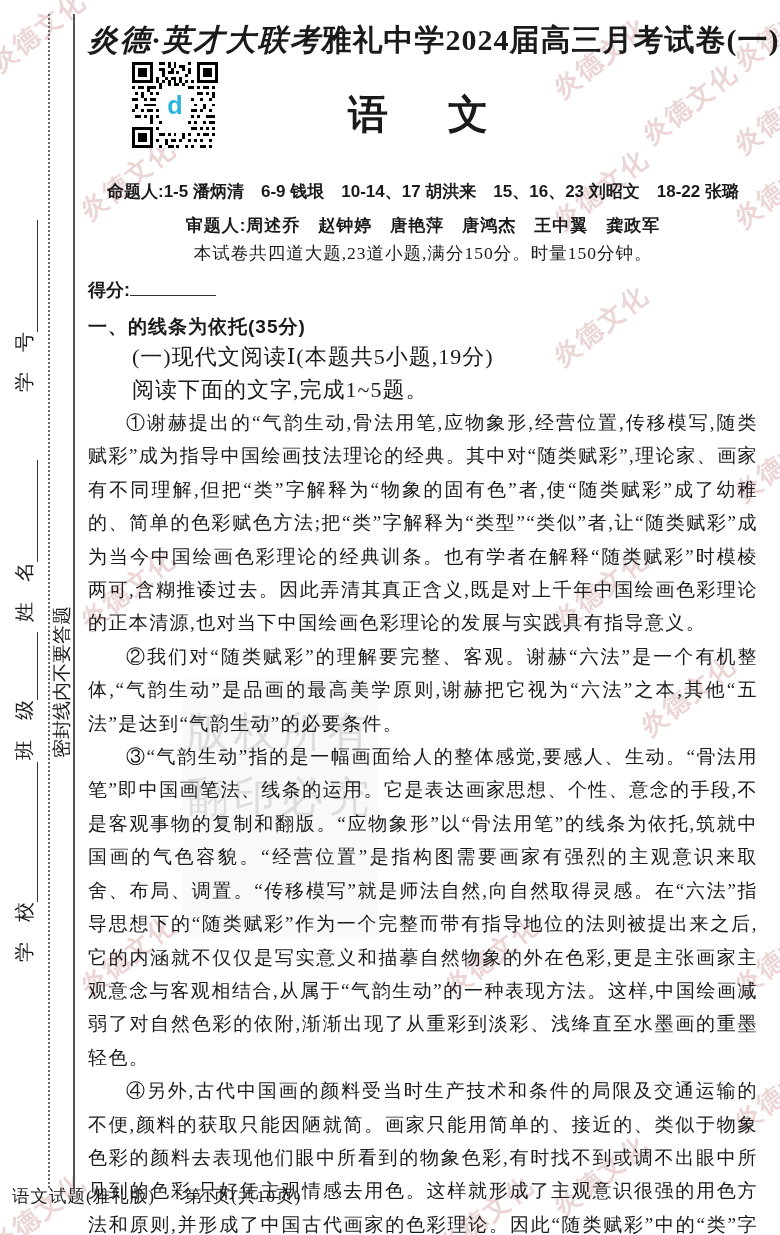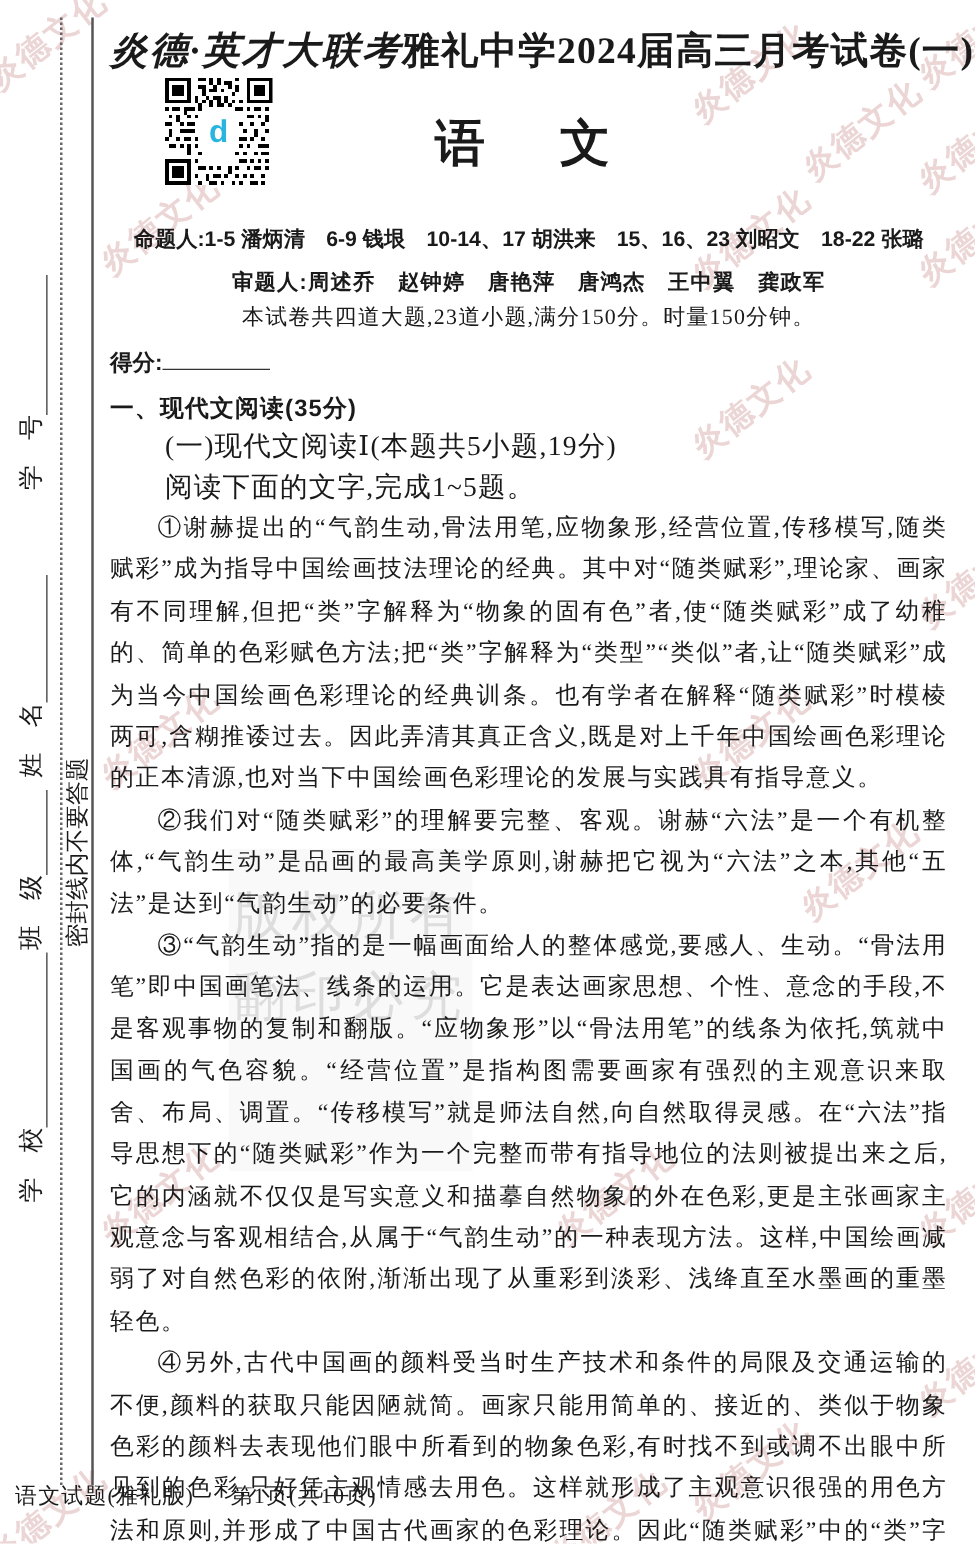--- a/index.html
+++ b/index.html
@@ -141,21 +141,21 @@
     <h2 class="subject">语　文</h2>
 
     <div class="setters">命题人:1-5 潘炳清　6-9 钱垠　10-14、17 胡洪来　15、16、23 刘昭文　18-22 张璐</div>
     <div class="reviewers">审题人:周述乔　赵钟婷　唐艳萍　唐鸿杰　王中翼　龚政军</div>
     <div class="exam-info">本试卷共四道大题,23道小题,满分150分。时量150分钟。</div>
 
     <div class="score-row">
       <span>得分:</span><span class="score-blank"></span>
     </div>
 
-    <div class="sec-head">一、现代文阅读(35分)</div>
+    <div class="sec-head">一、的线条为依托(35分)</div>
     <div class="sub-head">(一)现代文阅读Ⅰ(本题共5小题,19分)</div>
     <div class="sub-head">阅读下面的文字,完成1~5题。</div>
 
     <p class="body-p">①谢赫提出的“气韵生动,骨法用笔,应物象形,经营位置,传移模写,随类赋彩”成为指导中国绘画技法理论的经典。其中对“随类赋彩”,理论家、画家有不同理解,但把“类”字解释为“物象的固有色”者,使“随类赋彩”成了幼稚的、简单的色彩赋色方法;把“类”字解释为“类型”“类似”者,让“随类赋彩”成为当今中国绘画色彩理论的经典训条。也有学者在解释“随类赋彩”时模棱两可,含糊推诿过去。因此弄清其真正含义,既是对上千年中国绘画色彩理论的正本清源,也对当下中国绘画色彩理论的发展与实践具有指导意义。</p>
     <p class="body-p">②我们对“随类赋彩”的理解要完整、客观。谢赫“六法”是一个有机整体,“气韵生动”是品画的最高美学原则,谢赫把它视为“六法”之本,其他“五法”是达到“气韵生动”的必要条件。</p>
     <p class="body-p">③“气韵生动”指的是一幅画面给人的整体感觉,要感人、生动。“骨法用笔”即中国画笔法、线条的运用。它是表达画家思想、个性、意念的手段,不是客观事物的复制和翻版。“应物象形”以“骨法用笔”的线条为依托,筑就中国画的气色容貌。“经营位置”是指构图需要画家有强烈的主观意识来取舍、布局、调置。“传移模写”就是师法自然,向自然取得灵感。在“六法”指导思想下的“随类赋彩”作为一个完整而带有指导地位的法则被提出来之后,它的内涵就不仅仅是写实意义和描摹自然物象的外在色彩,更是主张画家主观意念与客观相结合,从属于“气韵生动”的一种表现方法。这样,中国绘画减弱了对自然色彩的依附,渐渐出现了从重彩到淡彩、浅绛直至水墨画的重墨轻色。</p>
     <p class="body-p">④另外,古代中国画的颜料受当时生产技术和条件的局限及交通运输的不便,颜料的获取只能因陋就简。画家只能用简单的、接近的、类似于物象色彩的颜料去表现他们眼中所看到的物象色彩,有时找不到或调不出眼中所见到的色彩,只好凭主观情感去用色。这样就形成了主观意识很强的用色方法和原则,并形成了中国古代画家的色彩理论。因此“随类赋彩”中的“类”字不能简单解释为“固有色”,而是含有强烈主观色彩的“意象色”,其真正含义即大家现在所认同的“随意赋彩”。</p>
 
   </div>
 

